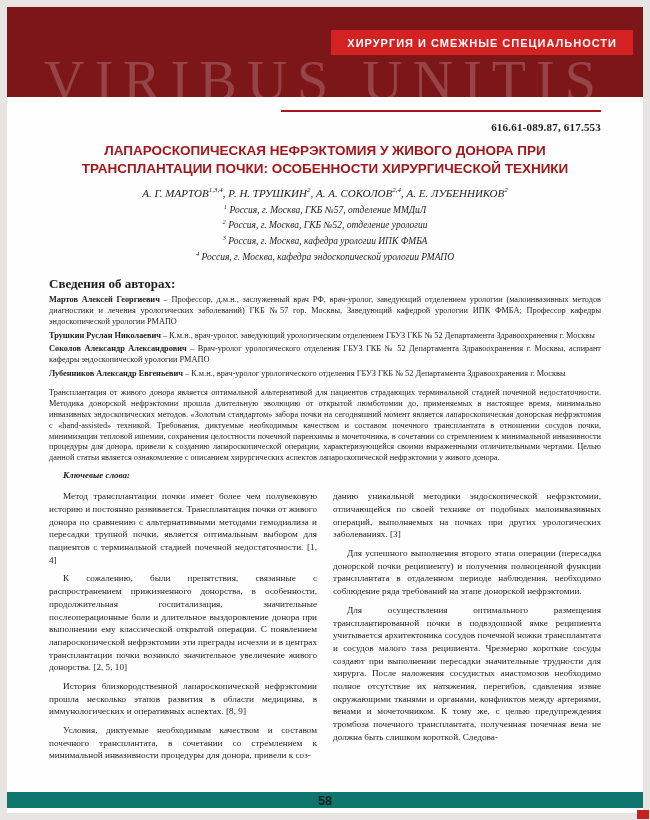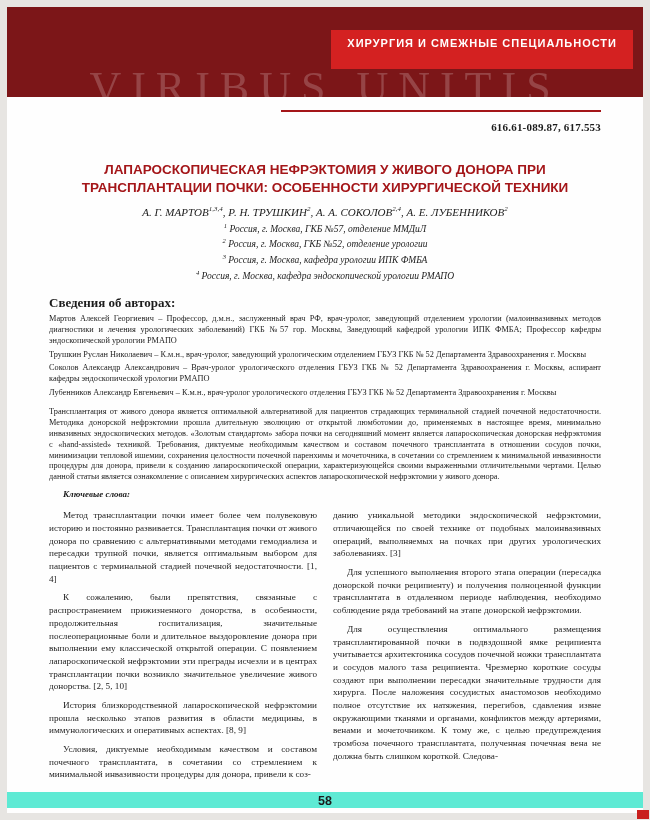--- a/index.html
+++ b/index.html
@@ -3,56 +3,56 @@
 <meta charset="utf-8">
 <style>
   html,body{margin:0;padding:0;background:#d9d7d4;}
   .canvas{position:relative;width:650px;height:820px;background:#e7e5e2;overflow:hidden;margin:0 auto;}
   .sheet{position:absolute;top:7px;left:7px;right:7px;bottom:7px;background:#fefefe;overflow:hidden;}
 
   
   .band{position:relative;height:90px;background:#7c1618;overflow:hidden;}
   .band-label{position:absolute;top:23px;right:10px;background:#d42121;color:#ffffff;
     font-family:"Liberation Sans",sans-serif;font-weight:bold;font-size:11px;
-    letter-spacing:1px;padding:7px 16px 20px;z-index:2;}
+    letter-spacing:1px;padding:7px 16px 6px;z-index:2;}
   .watermark{position:absolute;left:50%;bottom:-16px;transform:translateX(-50%);
-    font-family:"Liberation Serif",serif;font-size:44px;font-weight:normal;
+    font-family:"Liberation Serif",serif;font-size:56px;font-weight:normal;
     color:rgba(255,255,255,0.20);letter-spacing:10px;white-space:nowrap;z-index:1;}
 
   .content{padding:0 42px;font-family:"Liberation Serif",serif;color:#1c1c1c;}
 
   .udc-row{margin-top:13px;text-align:right;}
   .udc-rule{display:block;margin-left:auto;width:320px;height:2px;background:#a41619;margin-bottom:5px;}
   .udc{font-weight:bold;font-size:11px;letter-spacing:0.2px;}
 
-  .title{margin:26px auto 0;text-align:center;color:#a41619;
+  .title{margin:7px auto 0;text-align:center;color:#a41619;
     font-family:"Liberation Sans",sans-serif;font-weight:bold;font-size:13.5px;
     line-height:1.3;max-width:586px;}
 
   .authors{text-align:center;font-style:italic;font-size:11px;margin-top:9px;}
   .authors sup{font-size:7px;}
 
   .affils{text-align:center;font-style:italic;font-size:9.5px;line-height:1.42;margin-top:3px;}
   .affils sup{font-size:6.5px;}
 
   .about-heading{font-weight:bold;font-size:13px;margin:12px 0 3px;}
   .bio{font-size:8.3px;line-height:1.3;text-align:justify;margin:0 0 3px;}
-  .bio b{font-weight:normal;}
+  .bio b{font-weight:bold;}
 
   .abstract{font-size:8.3px;line-height:1.32;text-align:justify;margin:8px 0 0;}
   .keywords{font-size:9px;font-weight:bold;font-style:italic;margin:6px 0 0;text-indent:14px;}
 
   .cols{display:flex;gap:16px;margin-top:10px;}
   .col{flex:1;min-width:0;}
   .col p{font-size:9.2px;line-height:1.38;text-align:justify;text-indent:14px;margin:0 0 6px;}
   .col p.no-indent{text-indent:0;}
 
   .pagenum{position:absolute;left:0;right:0;bottom:5px;text-align:center;
     font-family:"Liberation Sans",sans-serif;font-weight:bold;font-size:12.5px;color:#1c1c1c;
-    background:#5eead4;padding-top:2px;}
+    background:#0f766e;padding-top:2px;}
 
   .corner-mark{position:absolute;right:1px;bottom:1px;width:12px;height:9px;background:#c9201e;}
 </style>
 </head>
 <body>
 
 <div class="canvas">
   <div class="sheet">
 
     <div class="band">

